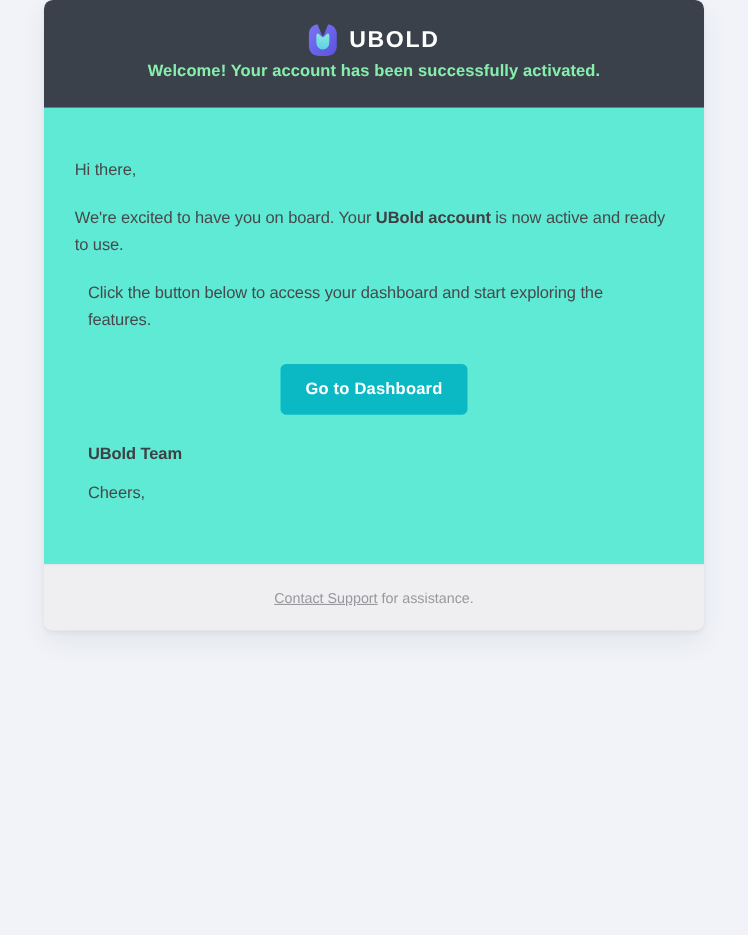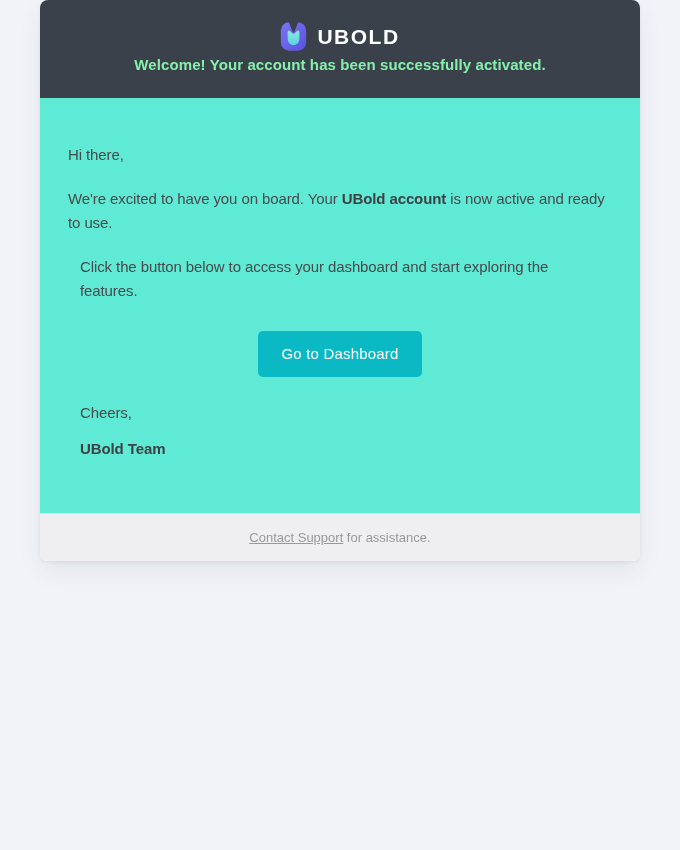--- a/index.html
+++ b/index.html
@@ -58,34 +58,34 @@
   }
   .body p { margin: 0 0 20px; letter-spacing: -0.1px; }
   .body p.tight { margin: 12px; }
   .body strong { font-weight: bold; color: #3e4144; }
   .btn-row { text-align: center; margin: 28px 0 24px; }
   .btn {
     display: inline-block;
     background: #0bb9c5;
     color: #ffffff;
     font-size: 15px;
-    font-weight: normal;
+    font-weight: bold;
     line-height: 46px;
     padding: 0 23px;
     border-radius: 5px;
     text-decoration: none;
     letter-spacing: 0.2px;
     cursor: pointer;
   }
   .signature { font-weight: bold; color: #3e4144; }
   
   .footer {
     background: #efeff1;
     border-top: 1px solid #e3e3e6;
-    height: 48px;
+    height: 60px;
     display: flex;
     align-items: center;
     justify-content: center;
     color: #98999d;
     font-size: 13px;
   }
   .footer-link {
     color: #98999d;
     text-decoration: underline;
     cursor: pointer;
@@ -121,22 +121,22 @@
       <div class="subtitle">Welcome! Your account has been successfully activated.</div>
     </div>
 
     <div class="body">
       <p>Hi there,</p>
       <p><span>We're excited to have you on board. Your </span><strong>UBold account</strong><span> is now active and ready to use.</span></p>
       <p class="tight">Click the button below to access your dashboard and start exploring the features.</p>
       <div class="btn-row">
         <a class="btn">Go to Dashboard</a>
       </div>
+      <p class="tight signature">UBold Team</p>
       <p class="tight">Cheers,</p>
-      <p class="tight signature">UBold Team</p>
     </div>
 
     <div class="footer">
       <span><a class="footer-link">Contact Support</a><span> for assistance.</span></span>
     </div>
 
   </div>
 </div>
 
 </body></html>

